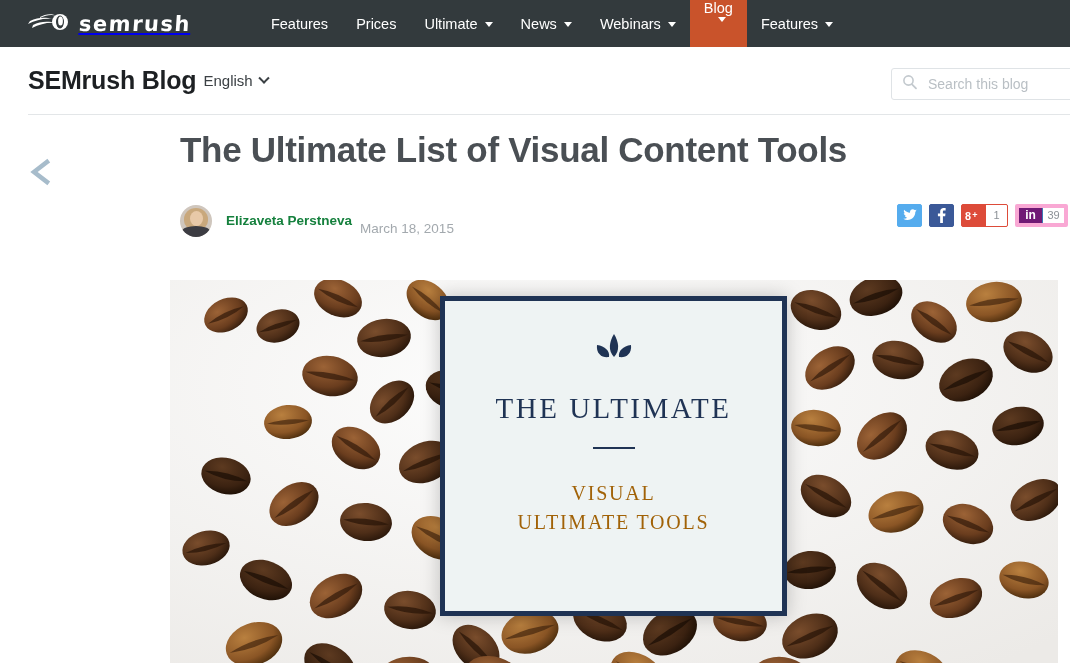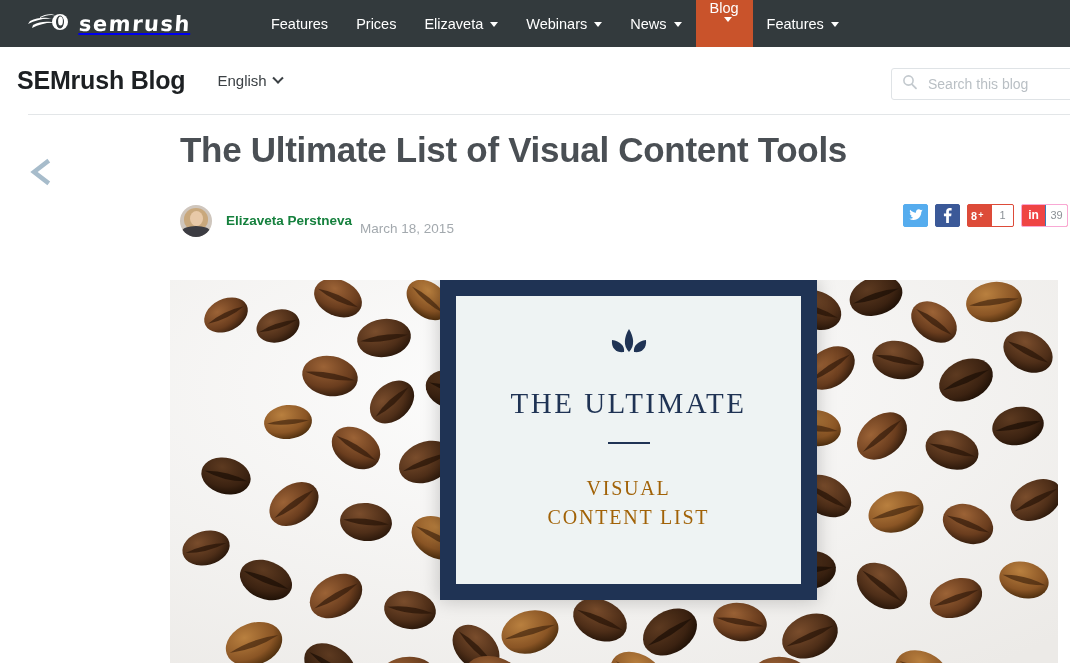--- a/index.html
+++ b/index.html
@@ -57,31 +57,31 @@
     border-top: 5px solid #ffffff;
     position: relative; top: 1px;
   }
 
   
   .blogheader {
     position: relative;
     height: 67px;
     display: flex;
     align-items: center;
-    padding-left: 17px;
+    padding-left: 28px;
   }
   .blogtitle {
     font-size: 25px;
     font-weight: bold;
     color: #1d2023;
     letter-spacing: -0.2px;
   }
   .langsel {
     display: flex; align-items: center;
-    margin-left: 32px;
+    margin-left: 7px;
     color: #3b4044;
     font-size: 15px;
     cursor: pointer;
   }
   .langcaret {
     margin-left: 7px;
     width: 8px; height: 8px;
     border-right: 2px solid #3b4044;
     border-bottom: 2px solid #3b4044;
     transform: rotate(45deg) translate(-2px,-2px);
@@ -211,41 +211,41 @@
     display: flex; align-items: center; justify-content: center;
     background: #ffffff;
     font-size: 11px;
     color: #8b9096;
     padding: 0 4px;
   }
   .sb-tw { background: #55acee; border: 1px solid #55acee; }
   .sb-fb { background: #3b5998; border: 1px solid #3b5998; }
   .sb-gp { background: #dd4b39; border: 1px solid #dd4b39; }
   .sb-gp .count { border-left: 1px solid #dd4b39; }
-  .sb-li { background: #ef4444; border: 1px solid #f9a8d4; }
+  .sb-li { background: #701a75; border: 4px solid #f9a8d4; }
   .sb-li .count { border-left: 1px solid #3a7ab5; }
 
   
   .hero {
     position: absolute;
     left: 170px; top: 280px;
     width: 888px; height: 420px;
     overflow: hidden;
     background: #f2f1ef;
   }
   .beans-bg {
     position: absolute; inset: 0;
   }
 
   .card {
     position: absolute;
-    left: 270px; top: 0;
-    width: 377px; height: 320px;
+    left: 270px; top: 16px;
+    width: 347px; height: 320px;
     background: #1f3354;
-    padding: 16px;
+    padding: 5px;
     box-shadow: 0 0 18px rgba(0,0,0,0.22);
   }
   .card-inner {
     width: 100%; height: 100%;
     background: #eef3f3;
     display: flex;
     flex-direction: column;
     align-items: center;
     padding-top: 32px;
   }
@@ -291,29 +291,29 @@
   </a>
 
   <div class="navitems">
     <a class="navitem" href="#">
       <span>Features</span>
     </a>
     <a class="navitem" href="#">
       <span>Prices</span>
     </a>
     <a class="navitem" href="#">
-      <span>Elizaveta</span>
+      <span>Ultimate</span>
+      <i class="caret"></i>
+    </a>
+    <a class="navitem" href="#">
+      <span>News</span>
       <i class="caret"></i>
     </a>
     <a class="navitem" href="#">
       <span>Webinars</span>
-      <i class="caret"></i>
-    </a>
-    <a class="navitem" href="#">
-      <span>News</span>
       <i class="caret"></i>
     </a>
     <a class="navitem active" href="#">
       <span>Blog</span>
       <i class="caret"></i>
     </a>
     <a class="navitem" href="#">
       <span>Features</span>
       <i class="caret"></i>
     </a>
@@ -676,16 +676,16 @@
       <div class="ornament">
         <svg width="58" height="34" viewBox="0 0 58 34">
           <path d="M29 1 C34 9, 35 18, 29 24 C23 18, 24 9, 29 1 Z" fill="#1f3354"></path>
           <path d="M12 12 C20 13, 25 18, 24 24 C17 25, 11 21, 12 12 Z" fill="#1f3354"></path>
           <path d="M46 12 C47 21, 41 25, 34 24 C33 18, 38 13, 46 12 Z" fill="#1f3354"></path>
         </svg>
       </div>
       <div class="card-l1">THE ULTIMATE</div>
       <div class="card-rule"></div>
       <div class="card-l3">VISUAL</div>
-      <div class="card-l3">CONTENT LIST</div>
+      <div class="card-l3">ULTIMATE TOOLS</div>
     </div>
   </div>
 </div>
 
 </body></html>

